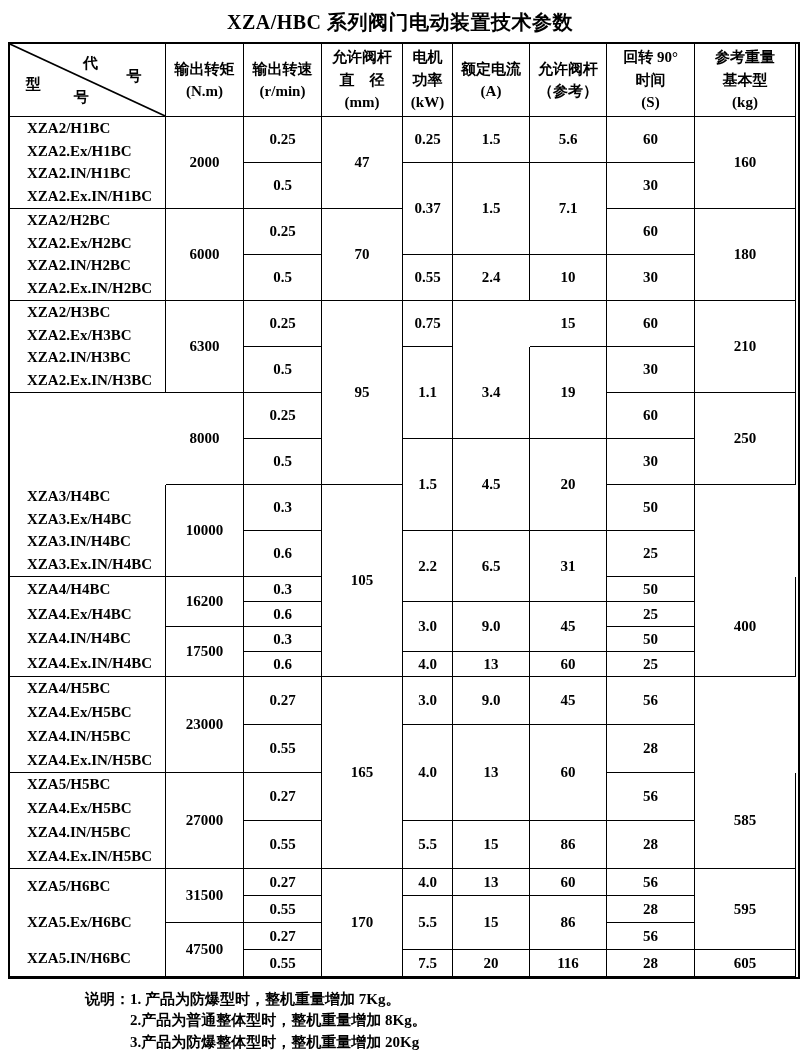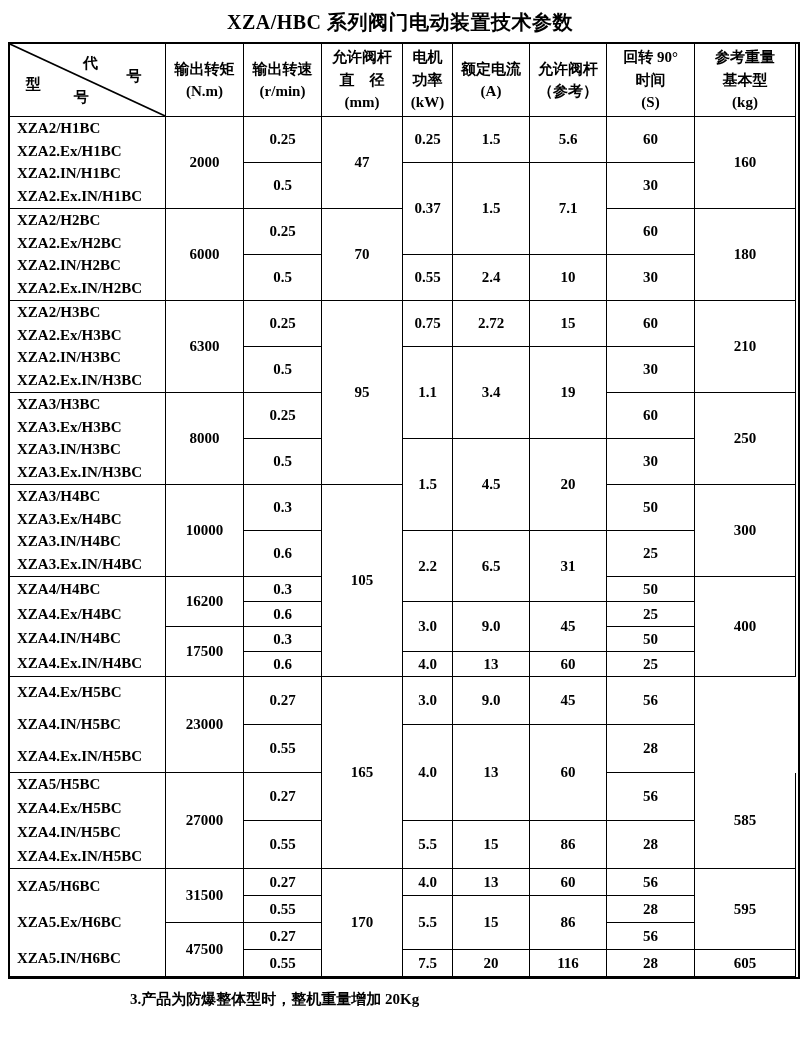--- a/index.html
+++ b/index.html
@@ -5,21 +5,21 @@
   html,body{margin:0;padding:0;background:#fff;}
   body{width:800px;height:1050px;font-family:"Liberation Serif","DejaVu Serif",serif;color:#000;}
   .title{text-align:center;font-size:20px;font-weight:bold;padding:9px 0 6px 0;letter-spacing:.5px;}
   .tbl{position:relative;margin-left:8px;width:788px;display:grid;
        grid-template-columns:156px 78px 78px 81px 50px 77px 77px 88px 101px;
        grid-template-rows:73px repeat(20,23px) repeat(4,25px) repeat(8,24px) repeat(4,27px);
        border:2px solid #000;}
   .c{border-right:1px solid #000;border-bottom:1px solid #000;display:flex;align-items:center;justify-content:center;
      font-size:15px;font-weight:bold;overflow:hidden;}
   .hc{flex-direction:column;line-height:1.5;text-align:center;}
-  .model{flex-direction:column;align-items:stretch;justify-content:space-evenly;padding-left:7px;}
+  .model{flex-direction:column;align-items:stretch;justify-content:space-evenly;padding-left:17px;}
   .model .ln{flex:1;display:flex;align-items:center;font-size:15px;font-weight:bold;}
   .corner{position:relative;}
   .corner svg{position:absolute;left:0;top:0;width:100%;height:100%;}
   .corner span{position:absolute;transform:translate(-50%,-50%);font-size:15px;}
   .notes{margin:10px 0 0 85px;font-size:15px;font-weight:bold;line-height:1.42;}
   .notes .n2{padding-left:45px;}
 </style>
 </head>
 <body>
 
@@ -84,39 +84,34 @@
       <div class="ln">XZA2.Ex/H2BC</div>
       <div class="ln">XZA2.IN/H2BC</div>
       <div class="ln">XZA2.Ex.IN/H2BC</div>
     </div>
   <div class="c model" style="grid-area:10/1/14/2">
       <div class="ln">XZA2/H3BC</div>
       <div class="ln">XZA2.Ex/H3BC</div>
       <div class="ln">XZA2.IN/H3BC</div>
       <div class="ln">XZA2.Ex.IN/H3BC</div>
     </div>
-  <div class="c model" style="grid-area:14/1/18/2">
-      <div class="ln">XZA3/H3BC</div>
-      <div class="ln">XZA3.Ex/H3BC</div>
-      <div class="ln">XZA3.IN/H3BC</div>
-      <div class="ln">XZA3.Ex.IN/H3BC</div>
-    </div>
   <div class="c model" style="grid-area:18/1/22/2">
       <div class="ln">XZA3/H4BC</div>
       <div class="ln">XZA3.Ex/H4BC</div>
       <div class="ln">XZA3.IN/H4BC</div>
       <div class="ln">XZA3.Ex.IN/H4BC</div>
     </div>
   <div class="c model" style="grid-area:22/1/26/2">
       <div class="ln">XZA4/H4BC</div>
       <div class="ln">XZA4.Ex/H4BC</div>
       <div class="ln">XZA4.IN/H4BC</div>
       <div class="ln">XZA4.Ex.IN/H4BC</div>
     </div>
   <div class="c model" style="grid-area:26/1/30/2">
+      <div class="ln">XZA4/H5BC</div>
       <div class="ln">XZA4.Ex/H5BC</div>
       <div class="ln">XZA4.IN/H5BC</div>
       <div class="ln">XZA4.Ex.IN/H5BC</div>
     </div>
   <div class="c model" style="grid-area:30/1/34/2">
       <div class="ln">XZA5/H5BC</div>
       <div class="ln">XZA4.Ex/H5BC</div>
       <div class="ln">XZA4.IN/H5BC</div>
       <div class="ln">XZA4.Ex.IN/H5BC</div>
     </div>
@@ -171,21 +166,20 @@
   <div class="c" style="grid-area:2/5/4/6">0.25</div>
   <div class="c" style="grid-area:2/6/4/7">1.5</div>
   <div class="c" style="grid-area:2/7/4/8">5.6</div>
   <div class="c" style="grid-area:4/5/8/6">0.37</div>
   <div class="c" style="grid-area:4/6/8/7">1.5</div>
   <div class="c" style="grid-area:4/7/8/8">7.1</div>
   <div class="c" style="grid-area:8/5/10/6">0.55</div>
   <div class="c" style="grid-area:8/6/10/7">2.4</div>
   <div class="c" style="grid-area:8/7/10/8">10</div>
   <div class="c" style="grid-area:10/5/12/6">0.75</div>
-  <div class="c" style="grid-area:10/6/12/7">2.72</div>
   <div class="c" style="grid-area:10/7/12/8">15</div>
   <div class="c" style="grid-area:12/5/16/6">1.1</div>
   <div class="c" style="grid-area:12/6/16/7">3.4</div>
   <div class="c" style="grid-area:12/7/16/8">19</div>
   <div class="c" style="grid-area:16/5/20/6">1.5</div>
   <div class="c" style="grid-area:16/6/20/7">4.5</div>
   <div class="c" style="grid-area:16/7/20/8">20</div>
   <div class="c" style="grid-area:20/5/23/6">2.2</div>
   <div class="c" style="grid-area:20/6/23/7">6.5</div>
   <div class="c" style="grid-area:20/7/23/8">31</div>
@@ -234,23 +228,24 @@
   <div class="c" style="grid-area:32/8/34/9">28</div>
   <div class="c" style="grid-area:34/8/35/9">56</div>
   <div class="c" style="grid-area:35/8/36/9">28</div>
   <div class="c" style="grid-area:36/8/37/9">56</div>
   <div class="c" style="grid-area:37/8/38/9">28</div>
 
   <div class="c" style="grid-area:2/9/6/10">160</div>
   <div class="c" style="grid-area:6/9/10/10">180</div>
   <div class="c" style="grid-area:10/9/14/10">210</div>
   <div class="c" style="grid-area:14/9/18/10">250</div>
-  <div class="c" style="grid-area:18/9/22/10">300</div>
   <div class="c" style="grid-area:22/9/26/10">400</div>
   <div class="c" style="grid-area:30/9/34/10">585</div>
   <div class="c" style="grid-area:34/9/37/10">595</div>
   <div class="c" style="grid-area:37/9/38/10">605</div>
 
 </div>
 
 <div class="notes">
+  <div><span>说明：</span><span>1. 产品为防爆型时，整机重量增加 7Kg。</span></div>
+  <div class="n2">2.产品为普通整体型时，整机重量增加 8Kg。</div>
   <div class="n2">3.产品为防爆整体型时，整机重量增加 20Kg</div>
 </div>
 
 </body></html>

